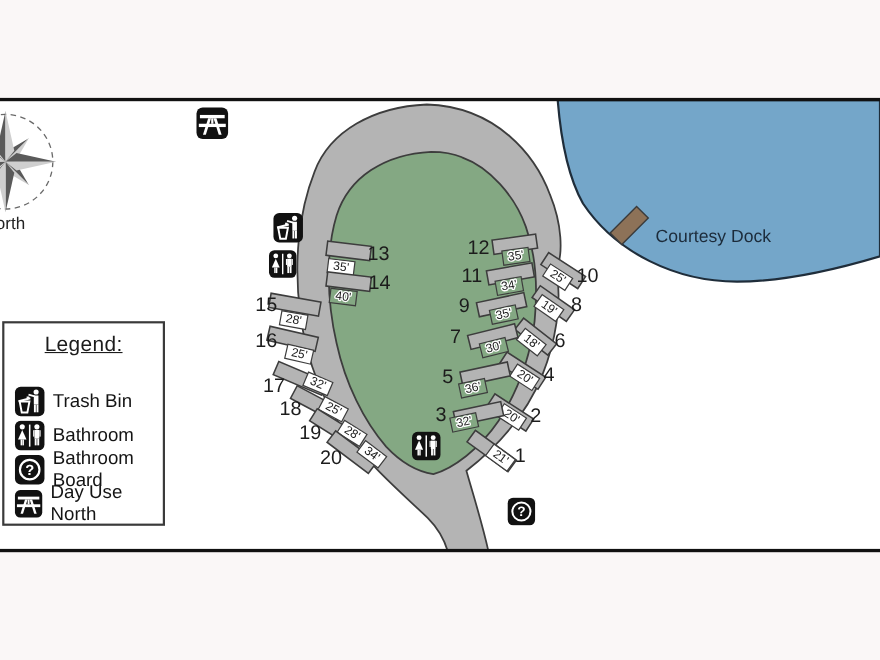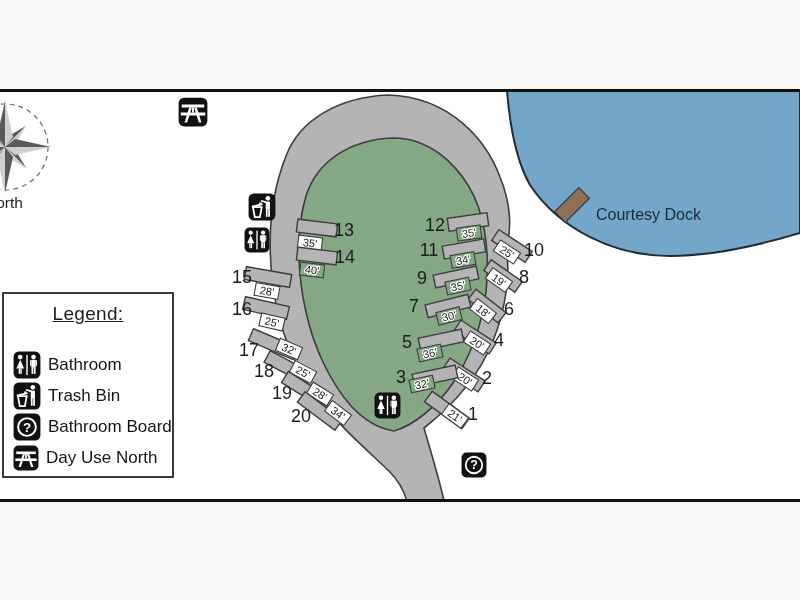--- a/index.html
+++ b/index.html
@@ -5,21 +5,21 @@
   html,body{margin:0;padding:0;}
   body{
     width:800px;height:600px;overflow:hidden;
     background:#faf7f7;
     font-family:"Liberation Sans", sans-serif;
   }
   #stage{position:relative;width:800px;height:600px;overflow:hidden;}
   #map-svg{position:absolute;left:0;top:0;}
   
   #legend{
-    position:absolute;left:2px;top:292px;width:172px;height:186px;
+    position:absolute;left:2px;top:292px;width:148px;height:186px;
     background:#ffffff;border:2px solid #3a3a3a;box-sizing:border-box;
   }
   #legend .title{
     text-align:center;margin-top:9px;font-size:19px;color:#1c1c1c;
     text-decoration:underline;letter-spacing:.3px;
   }
   #legend .rows{margin-top:24px;}
   #legend .row{
     display:flex;align-items:center;gap:7px;
     padding-left:9px;height:31px;
@@ -229,29 +229,29 @@
 
     <rect x="0" y="89" width="800" height="3" fill="#111"></rect>
     <rect x="0" y="499" width="800" height="3" fill="#111"></rect>
   </svg>
 
   <div id="legend">
     <div class="title">Legend:</div>
     <div class="rows">
       <div class="row">
         <svg width="28" height="28">
+            <use href="#sym-trash" width="28" height="28"></use>
+          </svg>
+        <span class="lbl">Trash Bin</span>
+      </div>
+      <div class="row">
+        <svg width="28" height="28">
             <use href="#sym-bathroom" width="28" height="28"></use>
           </svg>
         <span class="lbl">Bathroom</span>
-      </div>
-      <div class="row">
-        <svg width="28" height="28">
-            <use href="#sym-trash" width="28" height="28"></use>
-          </svg>
-        <span class="lbl">Trash Bin</span>
       </div>
       <div class="row">
         <svg width="28" height="28">
             <use href="#sym-bulletin" width="28" height="28"></use>
           </svg>
         <span class="lbl">Bathroom Board</span>
       </div>
       <div class="row">
         <svg width="26" height="26">
             <use href="#sym-picnic" width="26" height="26"></use>

